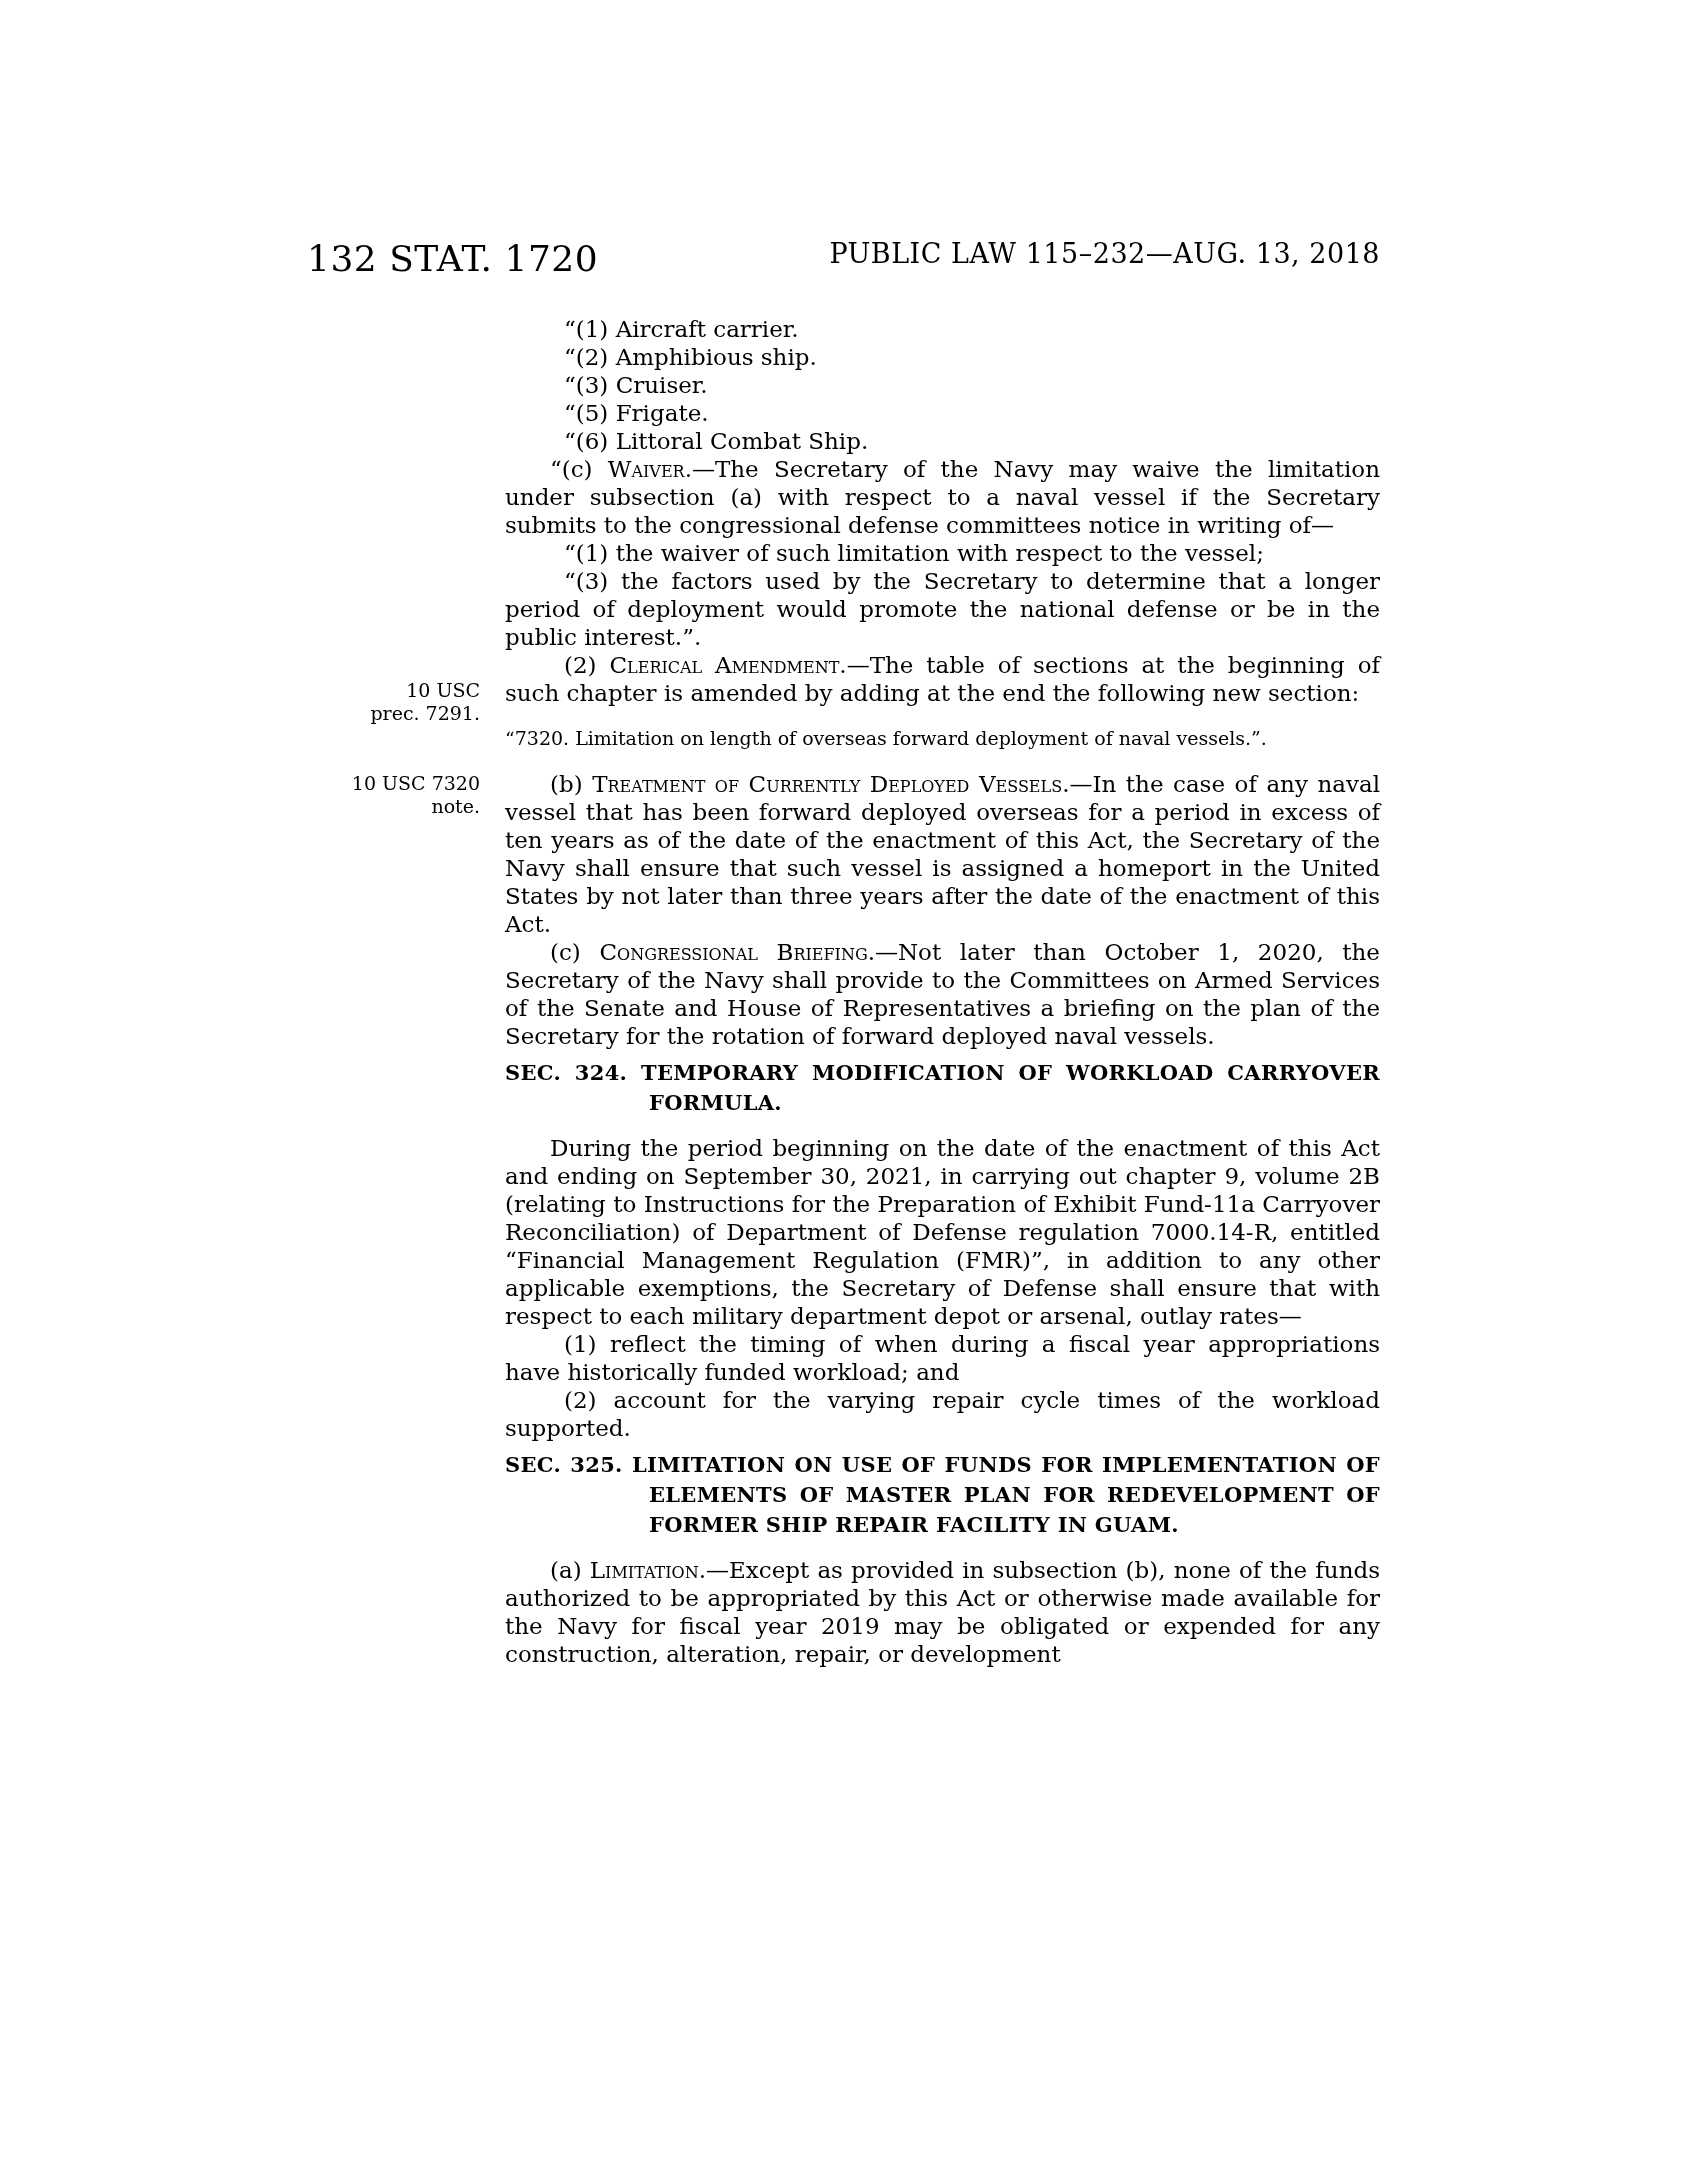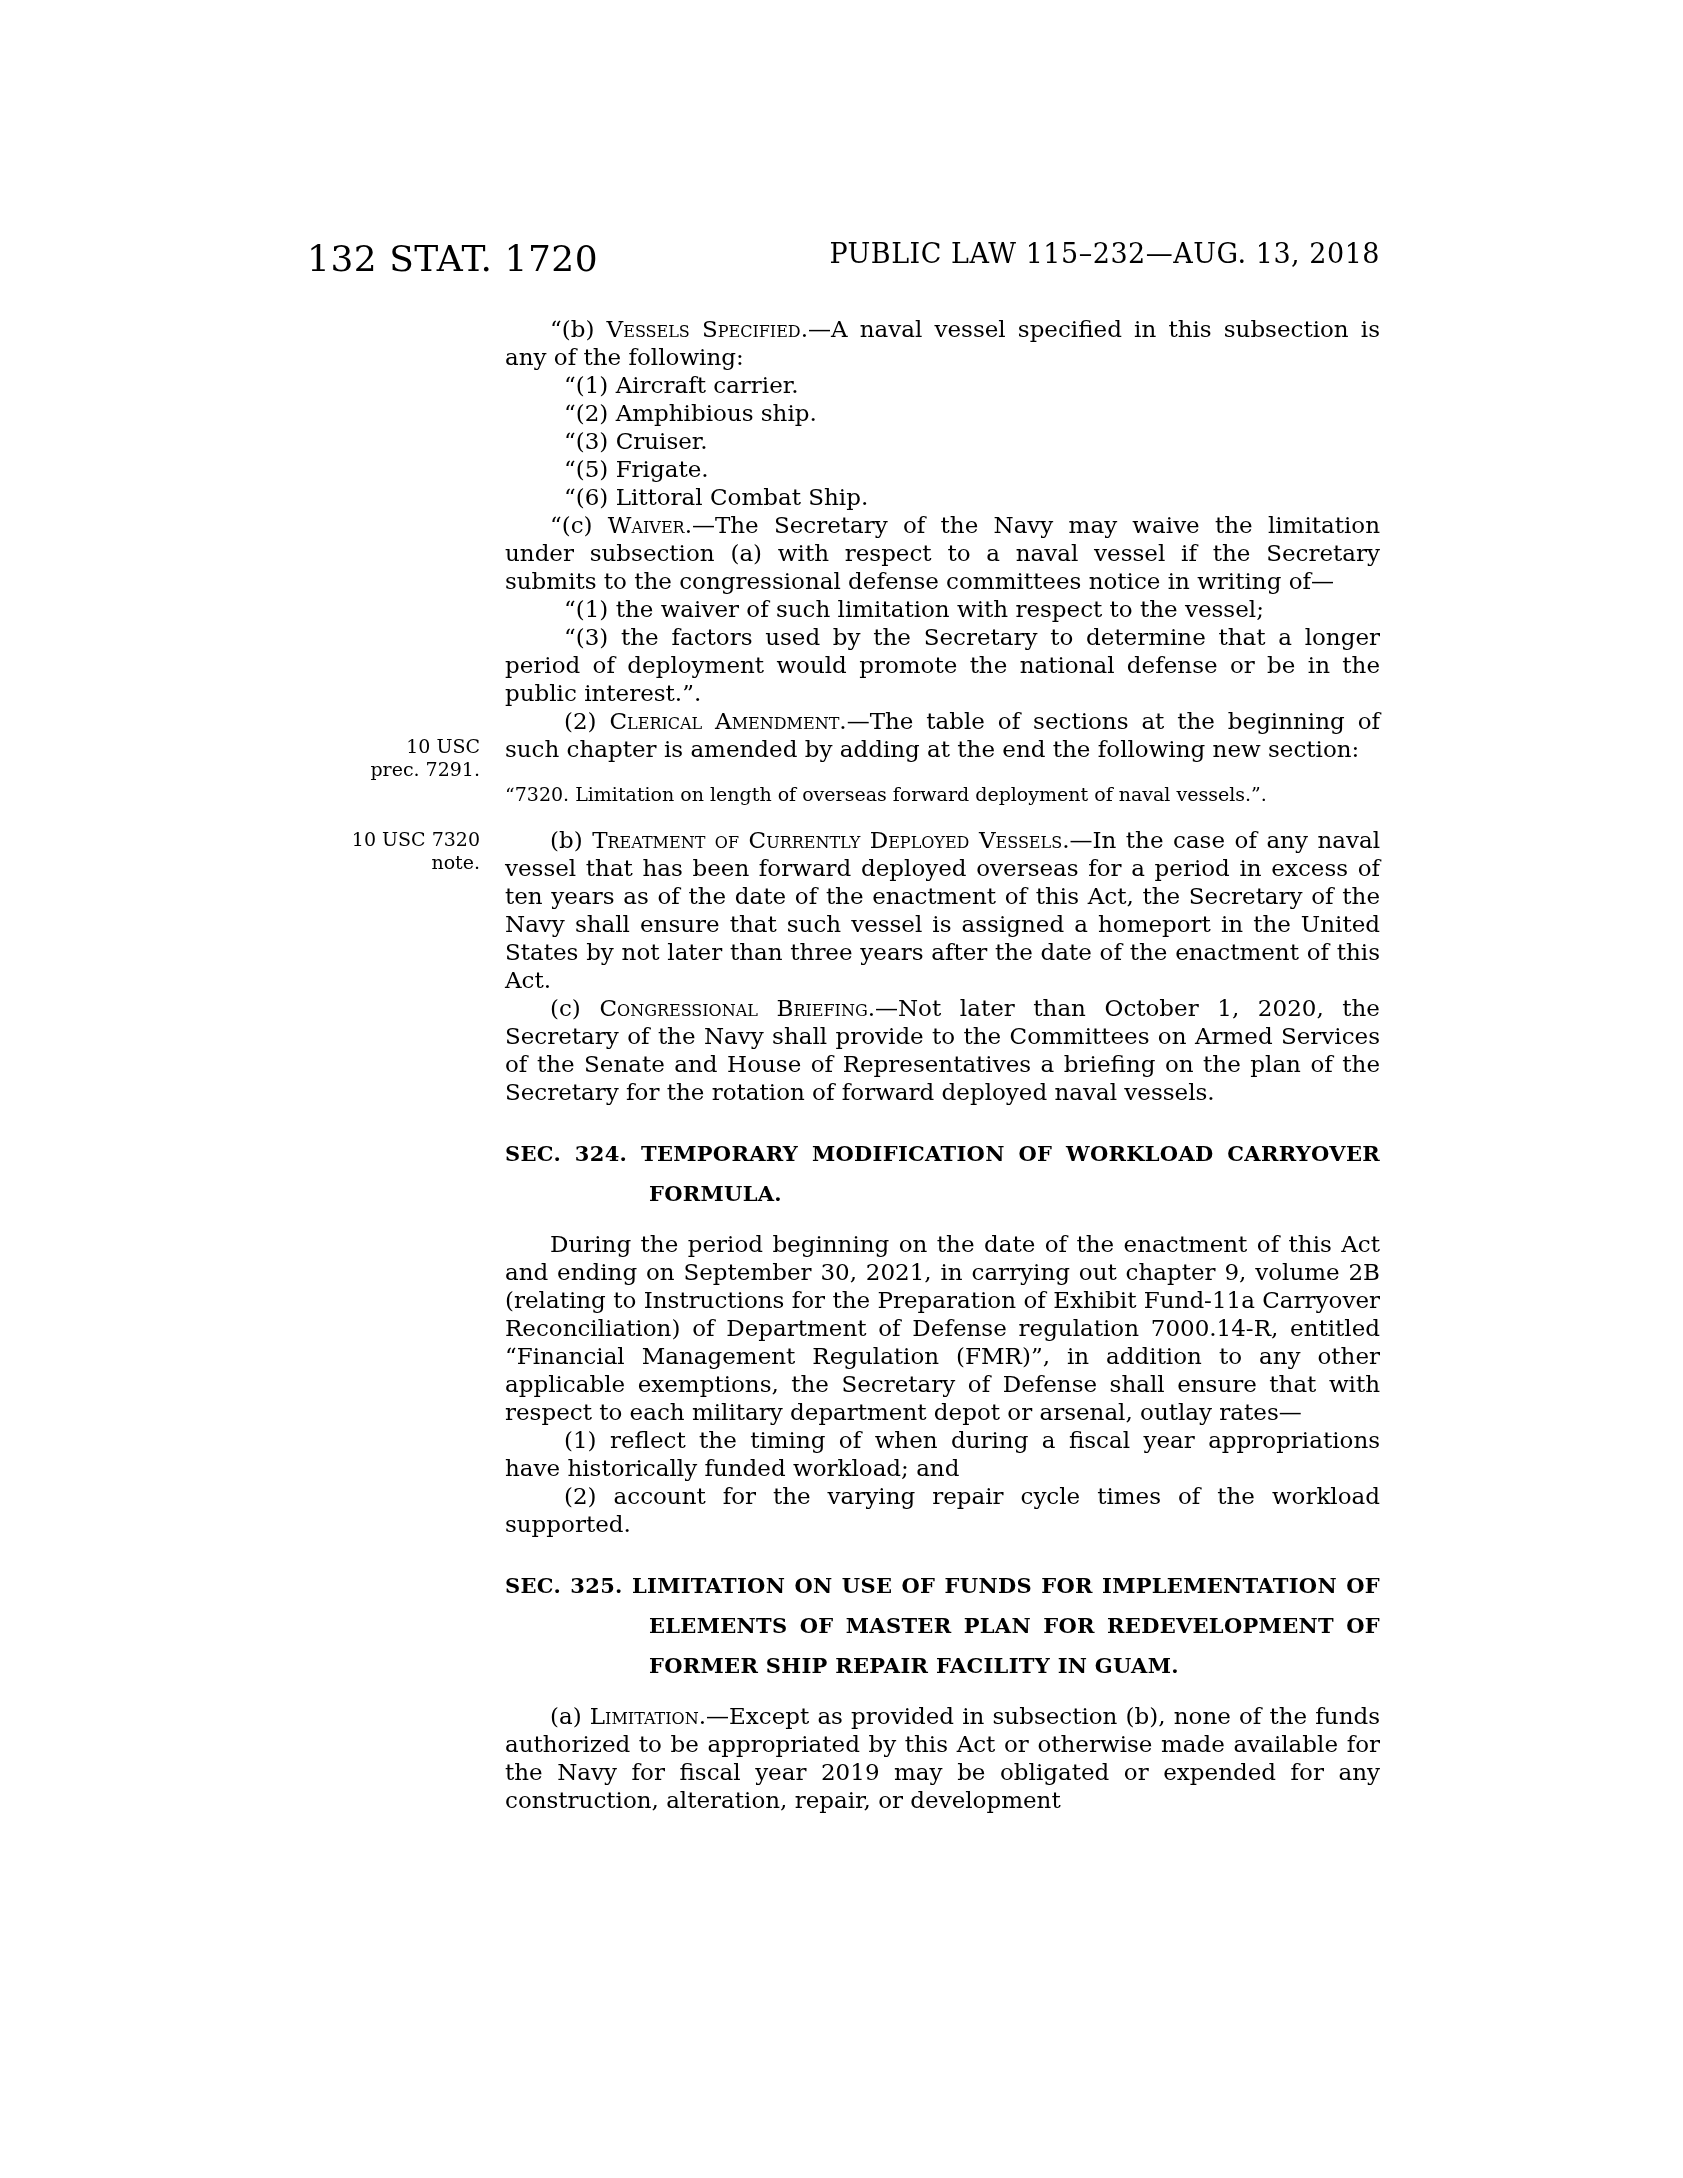--- a/index.html
+++ b/index.html
@@ -52,22 +52,22 @@
   .sc { font-variant: small-caps; }
   .toc {
     font-size: 19px;
     line-height: 23px;
     margin: 20px 0 20px 0 !important;
     text-indent: 0;
   }
   .sec-heading {
     font-weight: bold;
     font-size: 21px;
-    line-height: 40px;
-    margin: 28px 0 16px 0;
+    line-height: 30px;
+    margin: 8px 0 16px 0;
     padding-left: 144px;
     text-indent: -144px;
     text-align: justify;
     letter-spacing: 0.3px;
   }
   
   .note {
     position: absolute;
     left: -198px;
     width: 173px;
@@ -83,21 +83,20 @@
 </head>
 <body>
 
 <div class="page">
 
   <div class="stat-num">132 STAT. 1720</div>
   <div class="law-head">PUBLIC LAW 115–232—AUG. 13, 2018</div>
 
   <div class="main">
 
-    <p class="ind1"><span>“(b) </span><span class="sc">Vessels Specified</span><span>.—A naval vessel specified in this subsection is any of the following:</span></p>
 
     <p class="item">“(1) Aircraft carrier.</p>
     <p class="item">“(2) Amphibious ship.</p>
     <p class="item">“(3) Cruiser.</p>
     <p class="item">“(5) Frigate.</p>
     <p class="item">“(6) Littoral Combat Ship.</p>
 
     <p class="ind1"><span>“(c) </span><span class="sc">Waiver</span><span>.—The Secretary of the Navy may waive the limitation under subsection (a) with respect to a naval vessel if the Secretary submits to the congressional defense committees notice in writing of—</span></p>
 
     <p class="item">“(1) the waiver of such limitation with respect to the vessel;</p>

